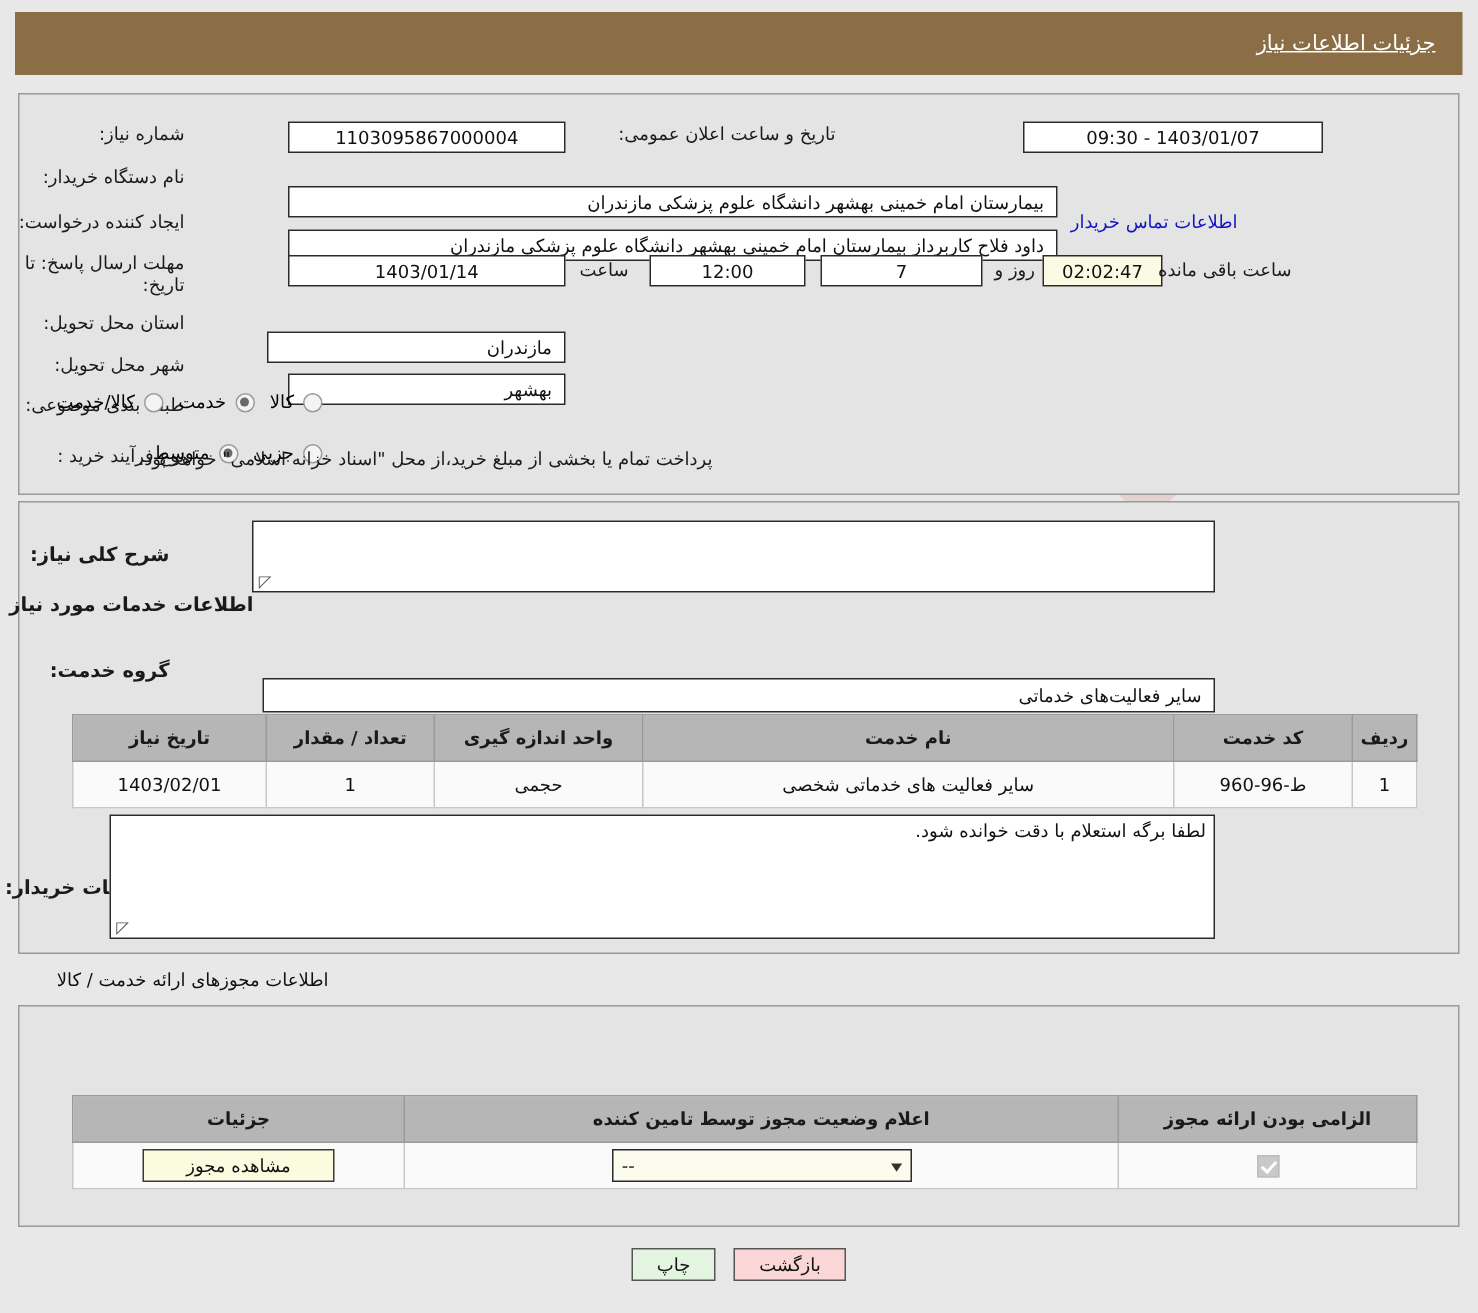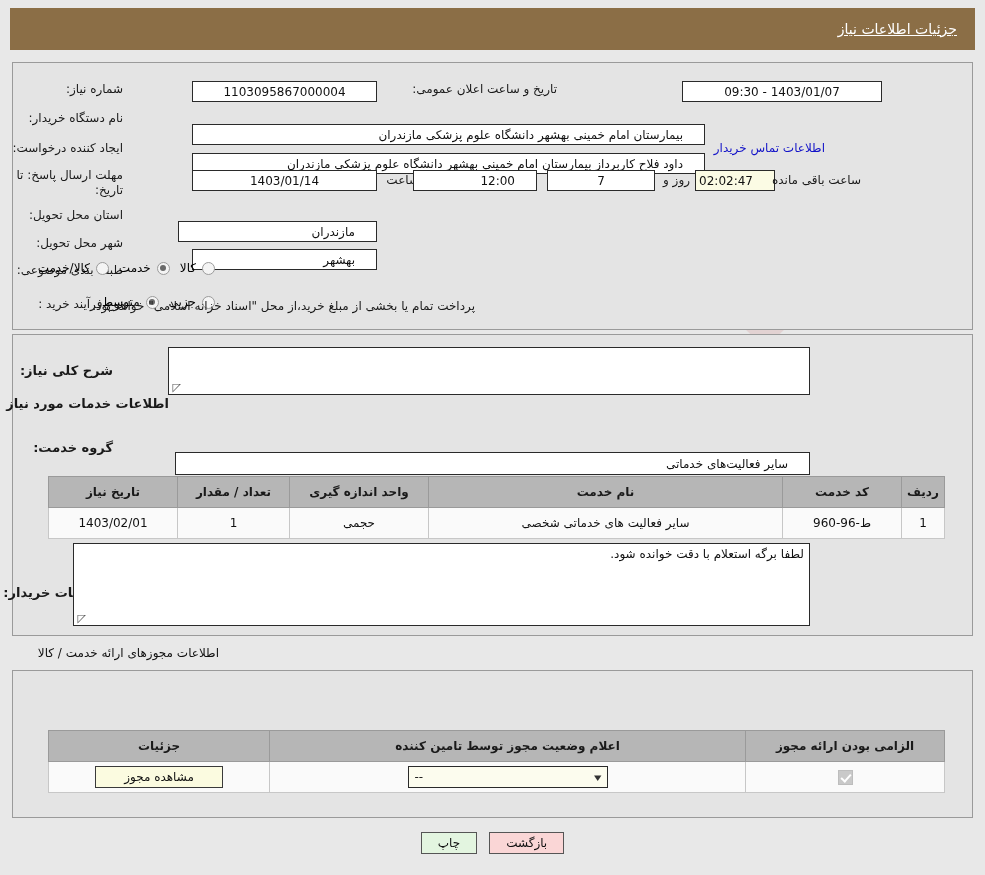--- a/index.html
+++ b/index.html
@@ -107,21 +107,21 @@
   .lbl.bold { font-weight: bold; font-size: 13px; }
 
   .box {
     border: 1px solid #2a2a2a;
     background: #ffffff;
     height: 21px;
     line-height: 21px;
     box-sizing: border-box;
     font-size: 12px;
     color: #111;
-    padding: 0 21px;
+    padding: 0 8px;
     text-align: center;
     overflow: hidden;
     white-space: nowrap;
   }
   .box.rt { text-align: right; margin-top: 16px; }
   .box.yellow { background: #fbfbe4; }
 
   .linkish {
     color: #1212c8;
     font-size: 12px;
@@ -330,21 +330,21 @@
   <span class="lbl">ایجاد کننده درخواست:</span>
 </div>
 <div class="box rt" style="position:absolute; top:137px; right:280px; width:513px; z-index:2;">داود فلاح کاربرداز بیمارستان امام خمینی بهشهر دانشگاه علوم پزشکی مازندران</div>
 <a class="linkish" style="position:absolute; top:141px; right:160px; z-index:2;">اطلاعات تماس خریدار</a>
 
 <div class="row" style="top:168px; right:862px; width:110px; z-index:2; display:block; text-align:right; line-height:15px;">
   <span class="lbl" style="white-space:normal; display:inline-block;">مهلت ارسال پاسخ: تا تاریخ:</span>
 </div>
 <div class="box" style="position:absolute; top:170px; right:608px; width:185px; z-index:2;">1403/01/14</div>
 <span class="lbl" style="position:absolute; top:173px; right:566px; z-index:2;">ساعت</span>
-<div class="box" style="position:absolute; top:170px; right:448px; width:124px; z-index:2;text-align:right;">12:00</div>
+<div class="box" style="position:absolute; top:170px; right:448px; width:104px; z-index:2;">12:00</div>
 <div class="box" style="position:absolute; top:170px; right:330px; width:108px; z-index:2;">7</div>
 <span class="lbl" style="position:absolute; top:173px; right:295px; z-index:2;">روز و</span>
 <div class="box yellow" style="position:absolute; top:170px; right:210px; width:80px; z-index:2;">02:02:47</div>
 <span class="lbl" style="position:absolute; top:173px; right:124px; z-index:2;">ساعت باقی مانده</span>
 
 <div class="row" style="top:208px; right:862px; z-index:2;">
   <span class="lbl">استان محل تحویل:</span>
 </div>
 <div class="box rt" style="position:absolute; top:205px; right:608px; width:199px; z-index:2;">مازندران</div>
 

